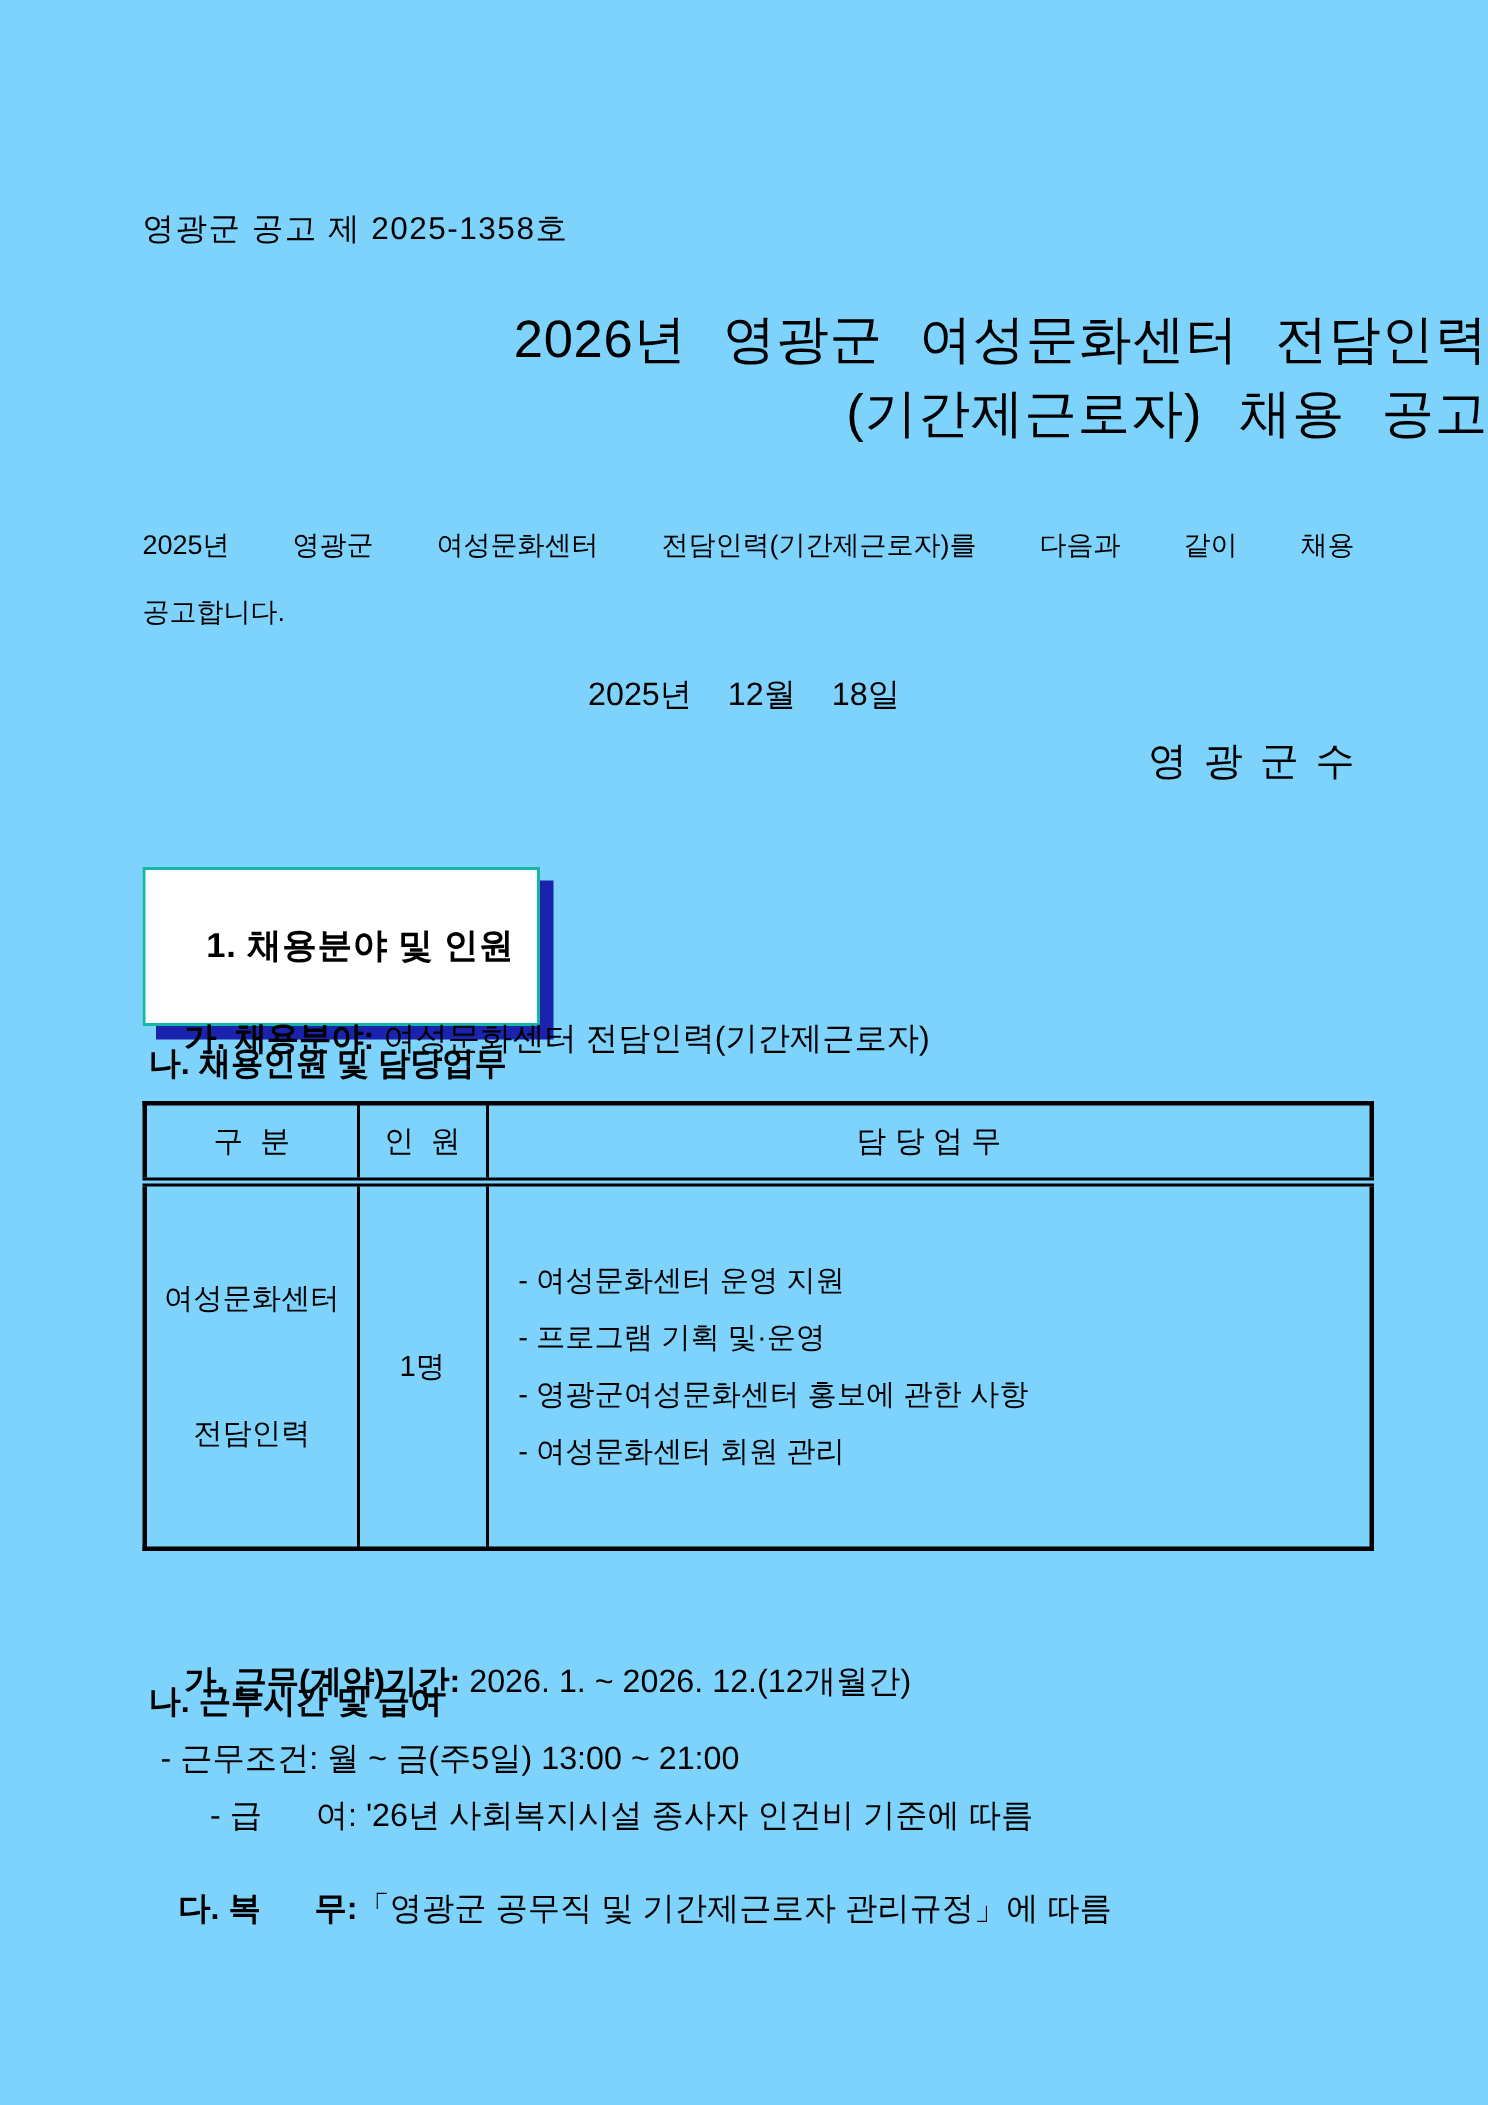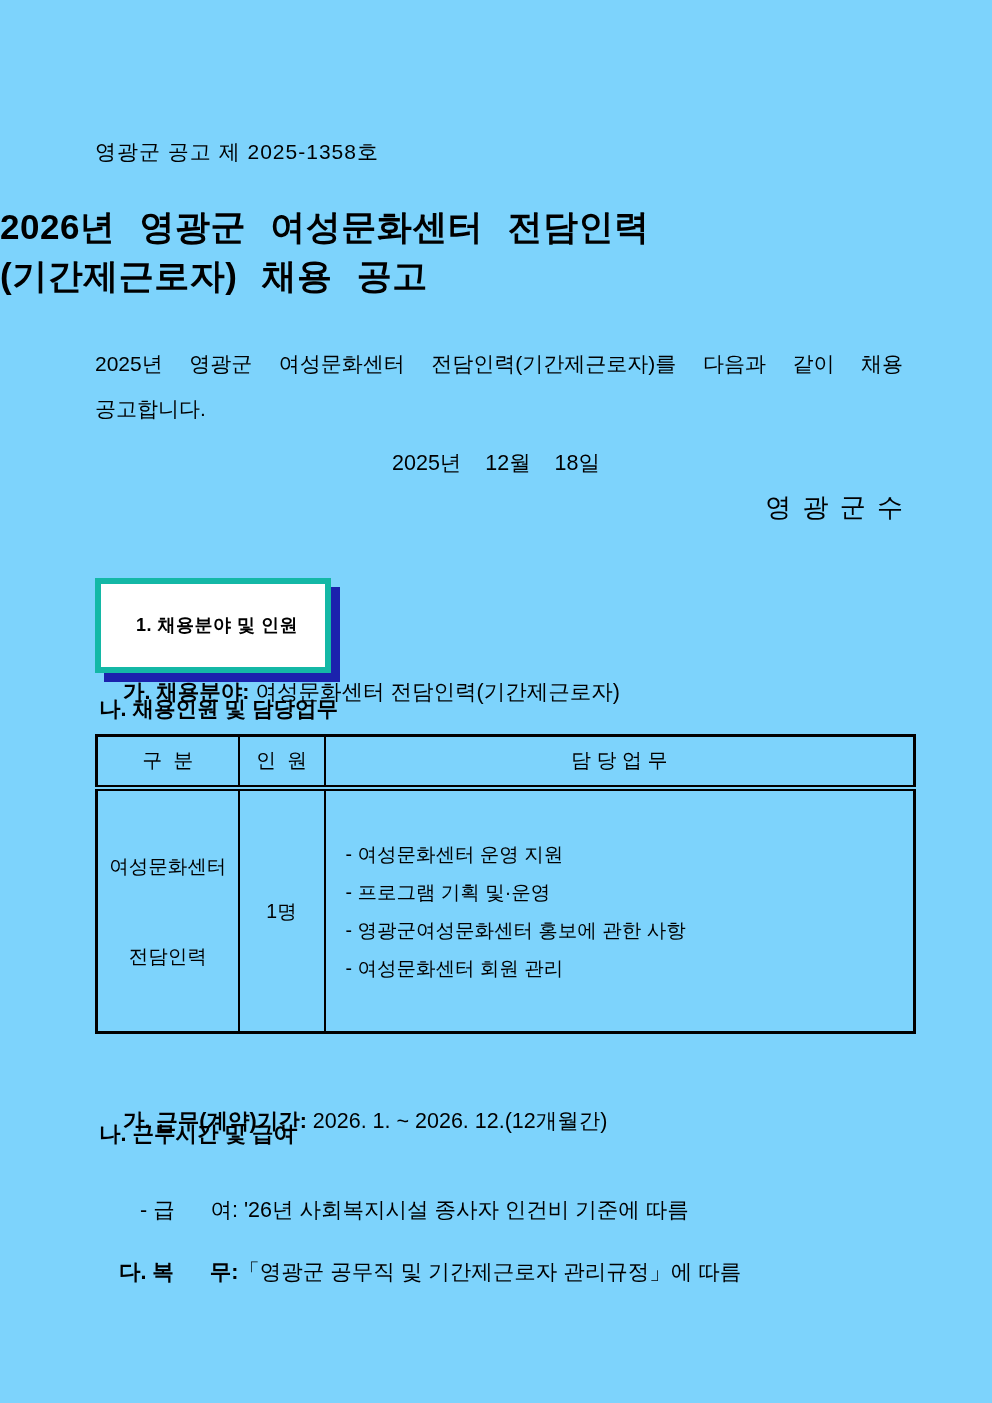--- a/index.html
+++ b/index.html
@@ -17,32 +17,32 @@
     position: absolute;
     left: 95px; top: 138px;
     font-size: 21px;
     letter-spacing: 1px;
     white-space: pre;
   }
   .title {
     position: absolute;
     left: 0; top: 202px;
     width: 100%;
-    text-align: left;
+    text-align: right;
     font-size: 35px;
-    font-weight: 700;
+    font-weight: 400;
     line-height: 49px;
     word-spacing: 14px;
     letter-spacing: 0.5px;
   }
   .intro {
     position: absolute;
     left: 95px; top: 341px;
     width: 808px;
-    font-size: 21px;
+    font-size: 18px;
     line-height: 45px;
     word-break: keep-all;
   }
   .intro .l1 { text-align: justify; text-align-last: justify; }
   .intro .l2 { text-align: left; }
   .date-line {
     position: absolute;
     left: 0; top: 448px;
     width: 100%;
     text-align: center;
@@ -56,23 +56,23 @@
     text-align: right;
     font-size: 26px;
     white-space: pre;
     letter-spacing: 2px;
   }
   .sec-box {
     position: absolute;
     left: 95px;
     display: inline-block;
     background: #ffffff;
-    border: 6px solid #14b8a6;
-    padding: 8px 27px 9px 13px;
-    font-size: 18px;
+    border: 2px solid #14b8a6;
+    padding: 8px 15px 9px 13px;
+    font-size: 23px;
     font-weight: 700;
     letter-spacing: 0.5px;
     white-space: pre;
   }
   .sec-box.s1 { top: 578px; }
   .sec-box.s2 { top: 1007px; }
   .item-line {
     position: absolute;
     font-size: 21.5px;
     white-space: pre;
@@ -165,18 +165,19 @@
         </td>
       </tr>
     </tbody>
   </table>
 
 
   <div class="item-line" style="left:99px; top:1081px;">
     <span class="b gap-after">가. 근무(계약)기간:</span><span>2026. 1. ~ 2026. 12.(12개월간)</span>
   </div>
   <div class="item-line b" style="left:99px; top:1119px;">나. 근무시간 및 급여</div>
+  <div class="item-line" style="left:107px; top:1157px;">- 근무조건: 월 ~ 금(주5일) 13:00 ~ 21:00</div>
   <div class="item-line" style="left:107px; top:1195px;margin-left:33px;">- 급      여: '26년 사회복지시설 종사자 인건비 기준에 따름</div>
   <div class="item-line" style="left:95px; top:1232px;">
     <span class="b">다. 복      무:</span><span>「영광군 공무직 및 기간제근로자 관리규정」에 따름</span>
   </div>
 
 </div>
 
 </body></html>

